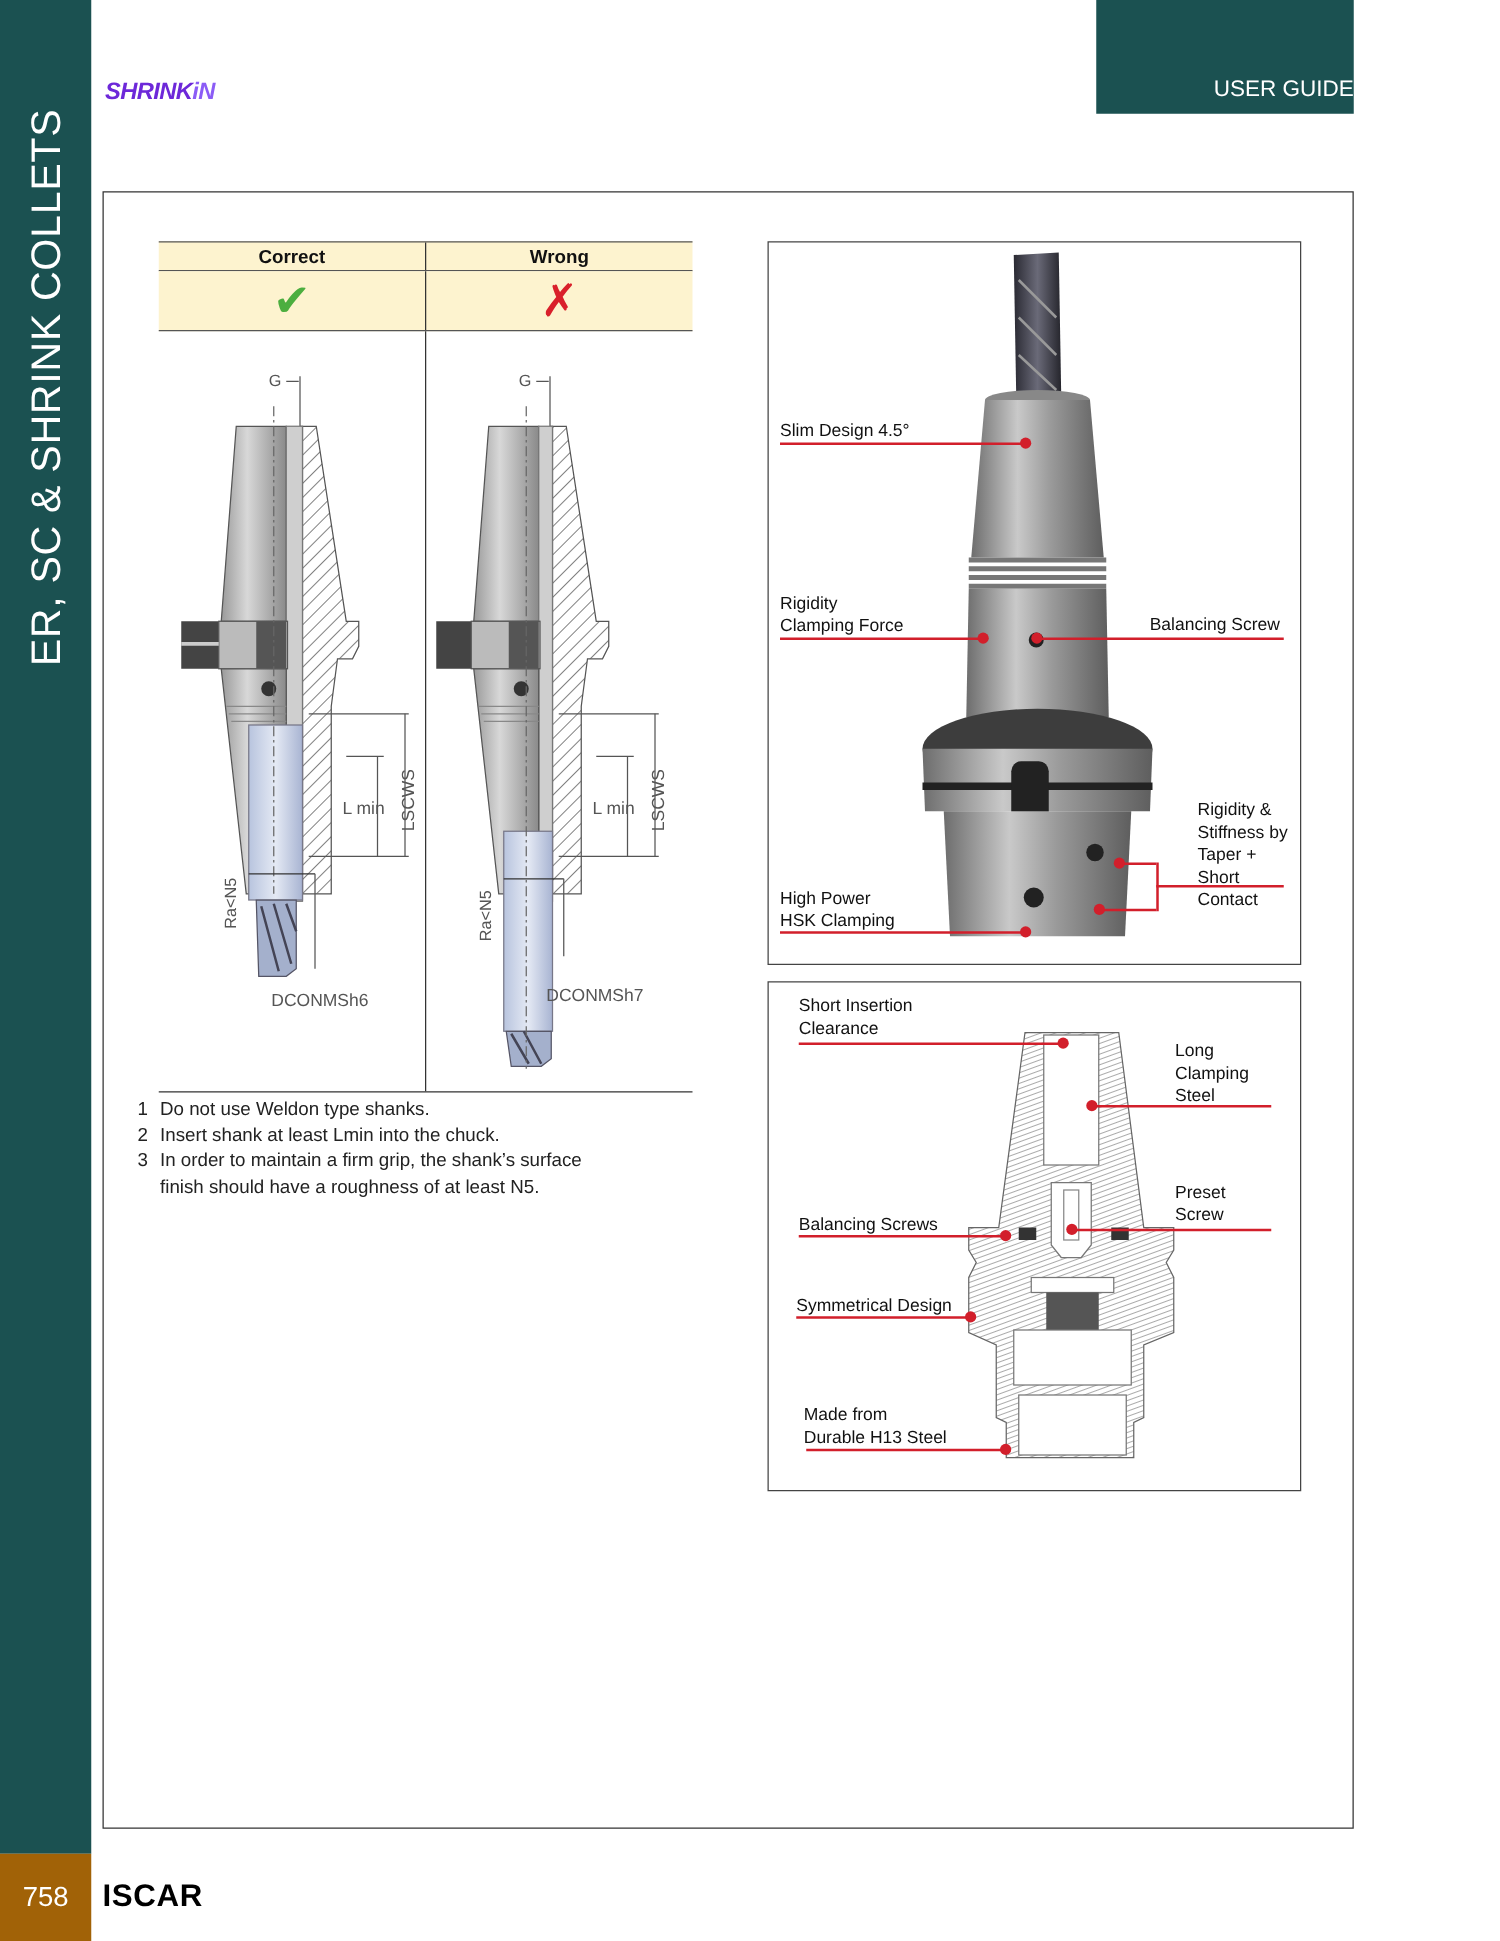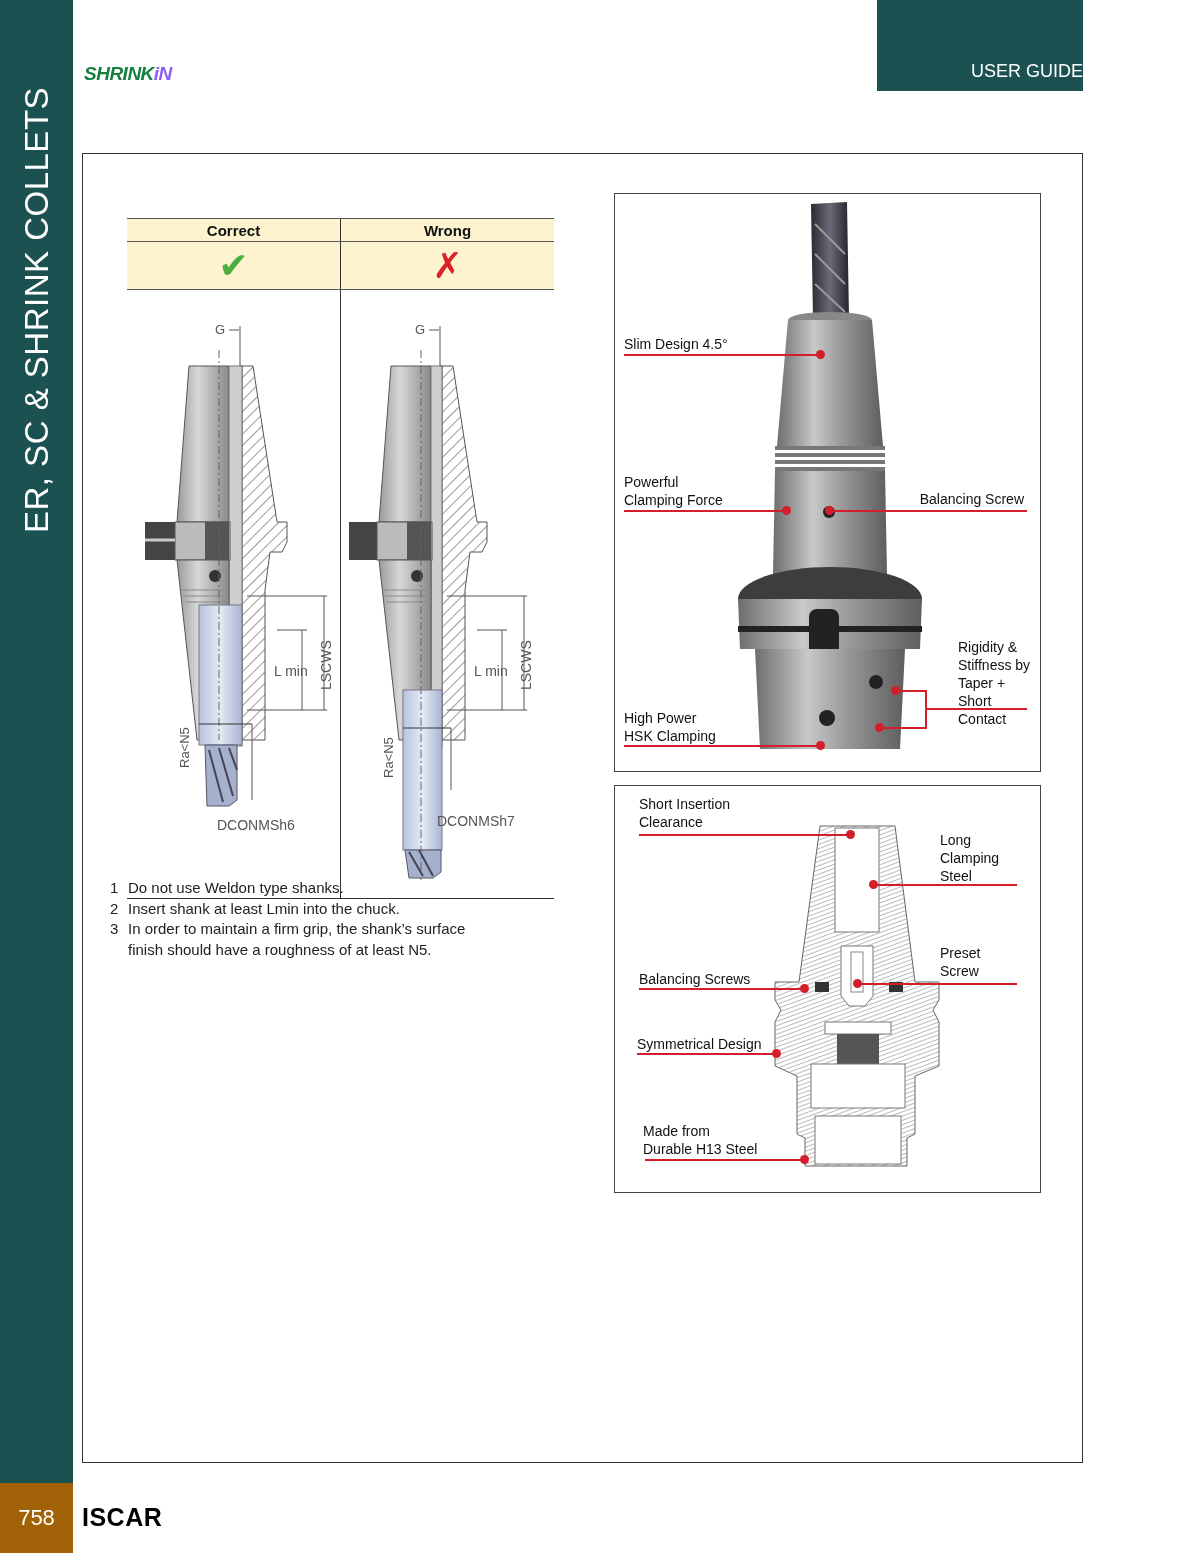--- a/index.html
+++ b/index.html
@@ -7,31 +7,31 @@
   body { position: relative; font-family: "Liberation Sans", sans-serif; color: #111; }
 
   .side-bar { position: absolute; left: 0; top: 0; width: 73px; height: 1483px; background: #1b5151; }
   .side-title { position: absolute; left: 37px; top: 310px; transform: translate(-50%,-50%) rotate(-90deg); white-space: nowrap;
     color: #ffffff; font-size: 33px; font-weight: normal; letter-spacing: 0.5px; }
   .page-num-box { position: absolute; left: 0; top: 1483px; width: 73px; height: 70px; background: #a16207; color: #fff;
     font-size: 22px; display: flex; align-items: center; justify-content: center; }
   .brand-footer { position: absolute; left: 82px; top: 1503px; font-size: 25px; font-weight: bold; color: #000; letter-spacing: 0.5px; }
 
   .logo { position: absolute; left: 84px; top: 63px; font-size: 19px; font-weight: bold; font-style: italic; letter-spacing: -0.5px; }
-  .logo .a { color: #15803d; }
+  .logo .a { color: #6d28d9; }
   .logo .b { color: #8b5cf6; }
 
   .guide-tab { position: absolute; left: 877px; top: 0; width: 206px; height: 91px; background: #1b5151; color: #fff;
     font-size: 18px; display: flex; align-items: flex-end; justify-content: flex-end; padding-bottom: 9px; }
 
   .frame { position: absolute; left: 82px; top: 153px; width: 1001px; height: 1310px; border: 1px solid #333; }
 
   
   .cmp { position: absolute; left: 127px; top: 193px; width: 427px; }
-  .cmp-head { display: flex; background: #fdf3cf; border-top: 1px solid #555; border-bottom: 1px solid #555; height: 24px; margin-top: 25px; }
+  .cmp-head { display: flex; background: #fdf3cf; border-top: 1px solid #555; border-bottom: 1px solid #555; height: 24px; }
   .cmp-head div { flex: 1; text-align: center; font-weight: bold; font-size: 15px; line-height: 24px; }
   .cmp-head div:first-child { border-right: 1px solid #333; }
   .cmp-icons { display: flex; background: #fdf3cf; border-bottom: 1px solid #555; height: 48px; }
   .cmp-icons div { flex: 1; display: flex; align-items: center; justify-content: center; font-size: 36px; }
   .cmp-icons div:first-child { border-right: 1px solid #333; }
   .ok { color: #4cae3f; }
   .bad { color: #d9202b; }
   .cmp-body { position: relative; height: 609px; border-bottom: 1px solid #333; }
   .cmp-body .divider { position: absolute; left: 213px; top: 0; width: 1px; height: 100%; background: #333; }
   .drawing { position: absolute; top: 0; }
@@ -233,21 +233,21 @@
     <path d="M140 455 L290 455 L285 555 L145 555 Z" fill="url(#steel)"></path>
     <circle cx="212" cy="524" r="8" fill="#222"></circle>
     <circle cx="261" cy="488" r="7" fill="#222"></circle>
   </svg>
 
   <div class="callout" style="left:9px;top:141px">Slim Design 4.5°</div>
   <div class="redline" style="left:9px;top:160px;width:198px"></div>
   <div class="reddot" style="left:201px;top:156px"></div>
 
   <div class="callout" style="left:9px;top:279px">
-    <div>Powerful</div>
+    <div>Rigidity</div>
       <div>Clamping Force</div>
   </div>
   <div class="redline" style="left:9px;top:316px;width:163px"></div>
   <div class="reddot" style="left:167px;top:312px"></div>
 
   <div class="callout" style="right:16px;top:296px">Balancing Screw</div>
   <div class="redline" style="left:213px;top:316px;width:199px"></div>
   <div class="reddot" style="left:210px;top:312px"></div>
 
   <div class="callout" style="left:343px;top:444px">

